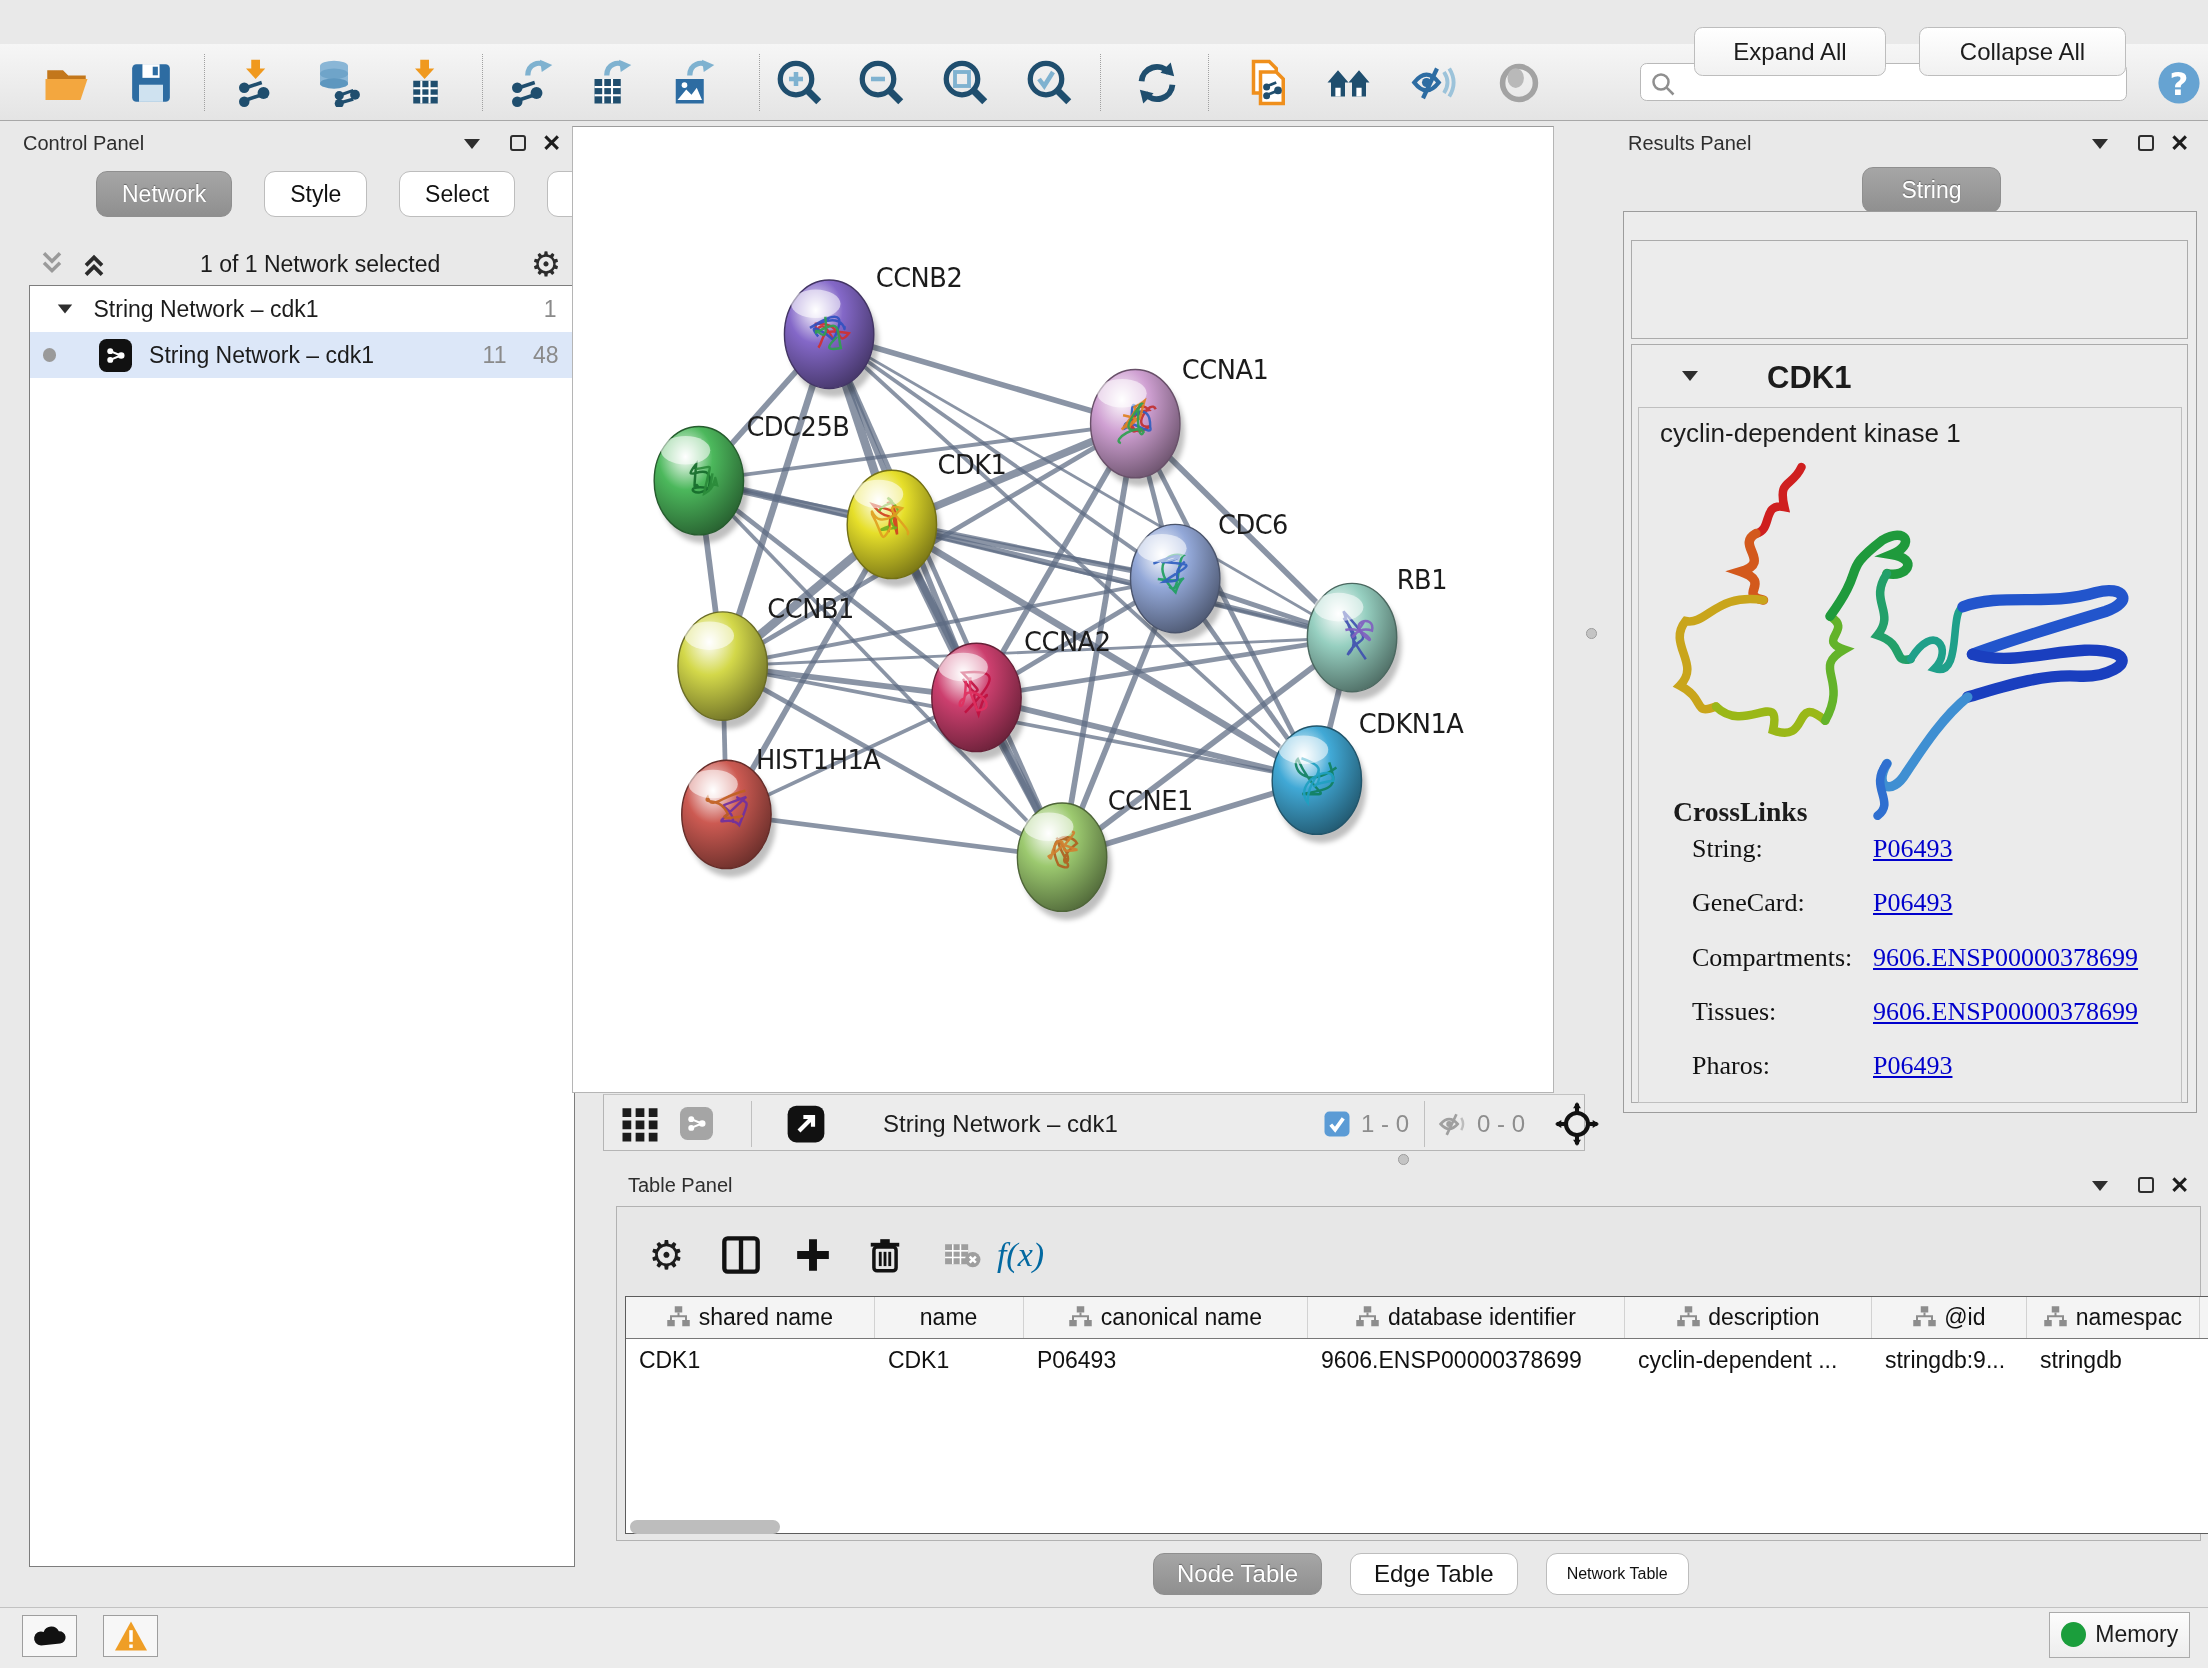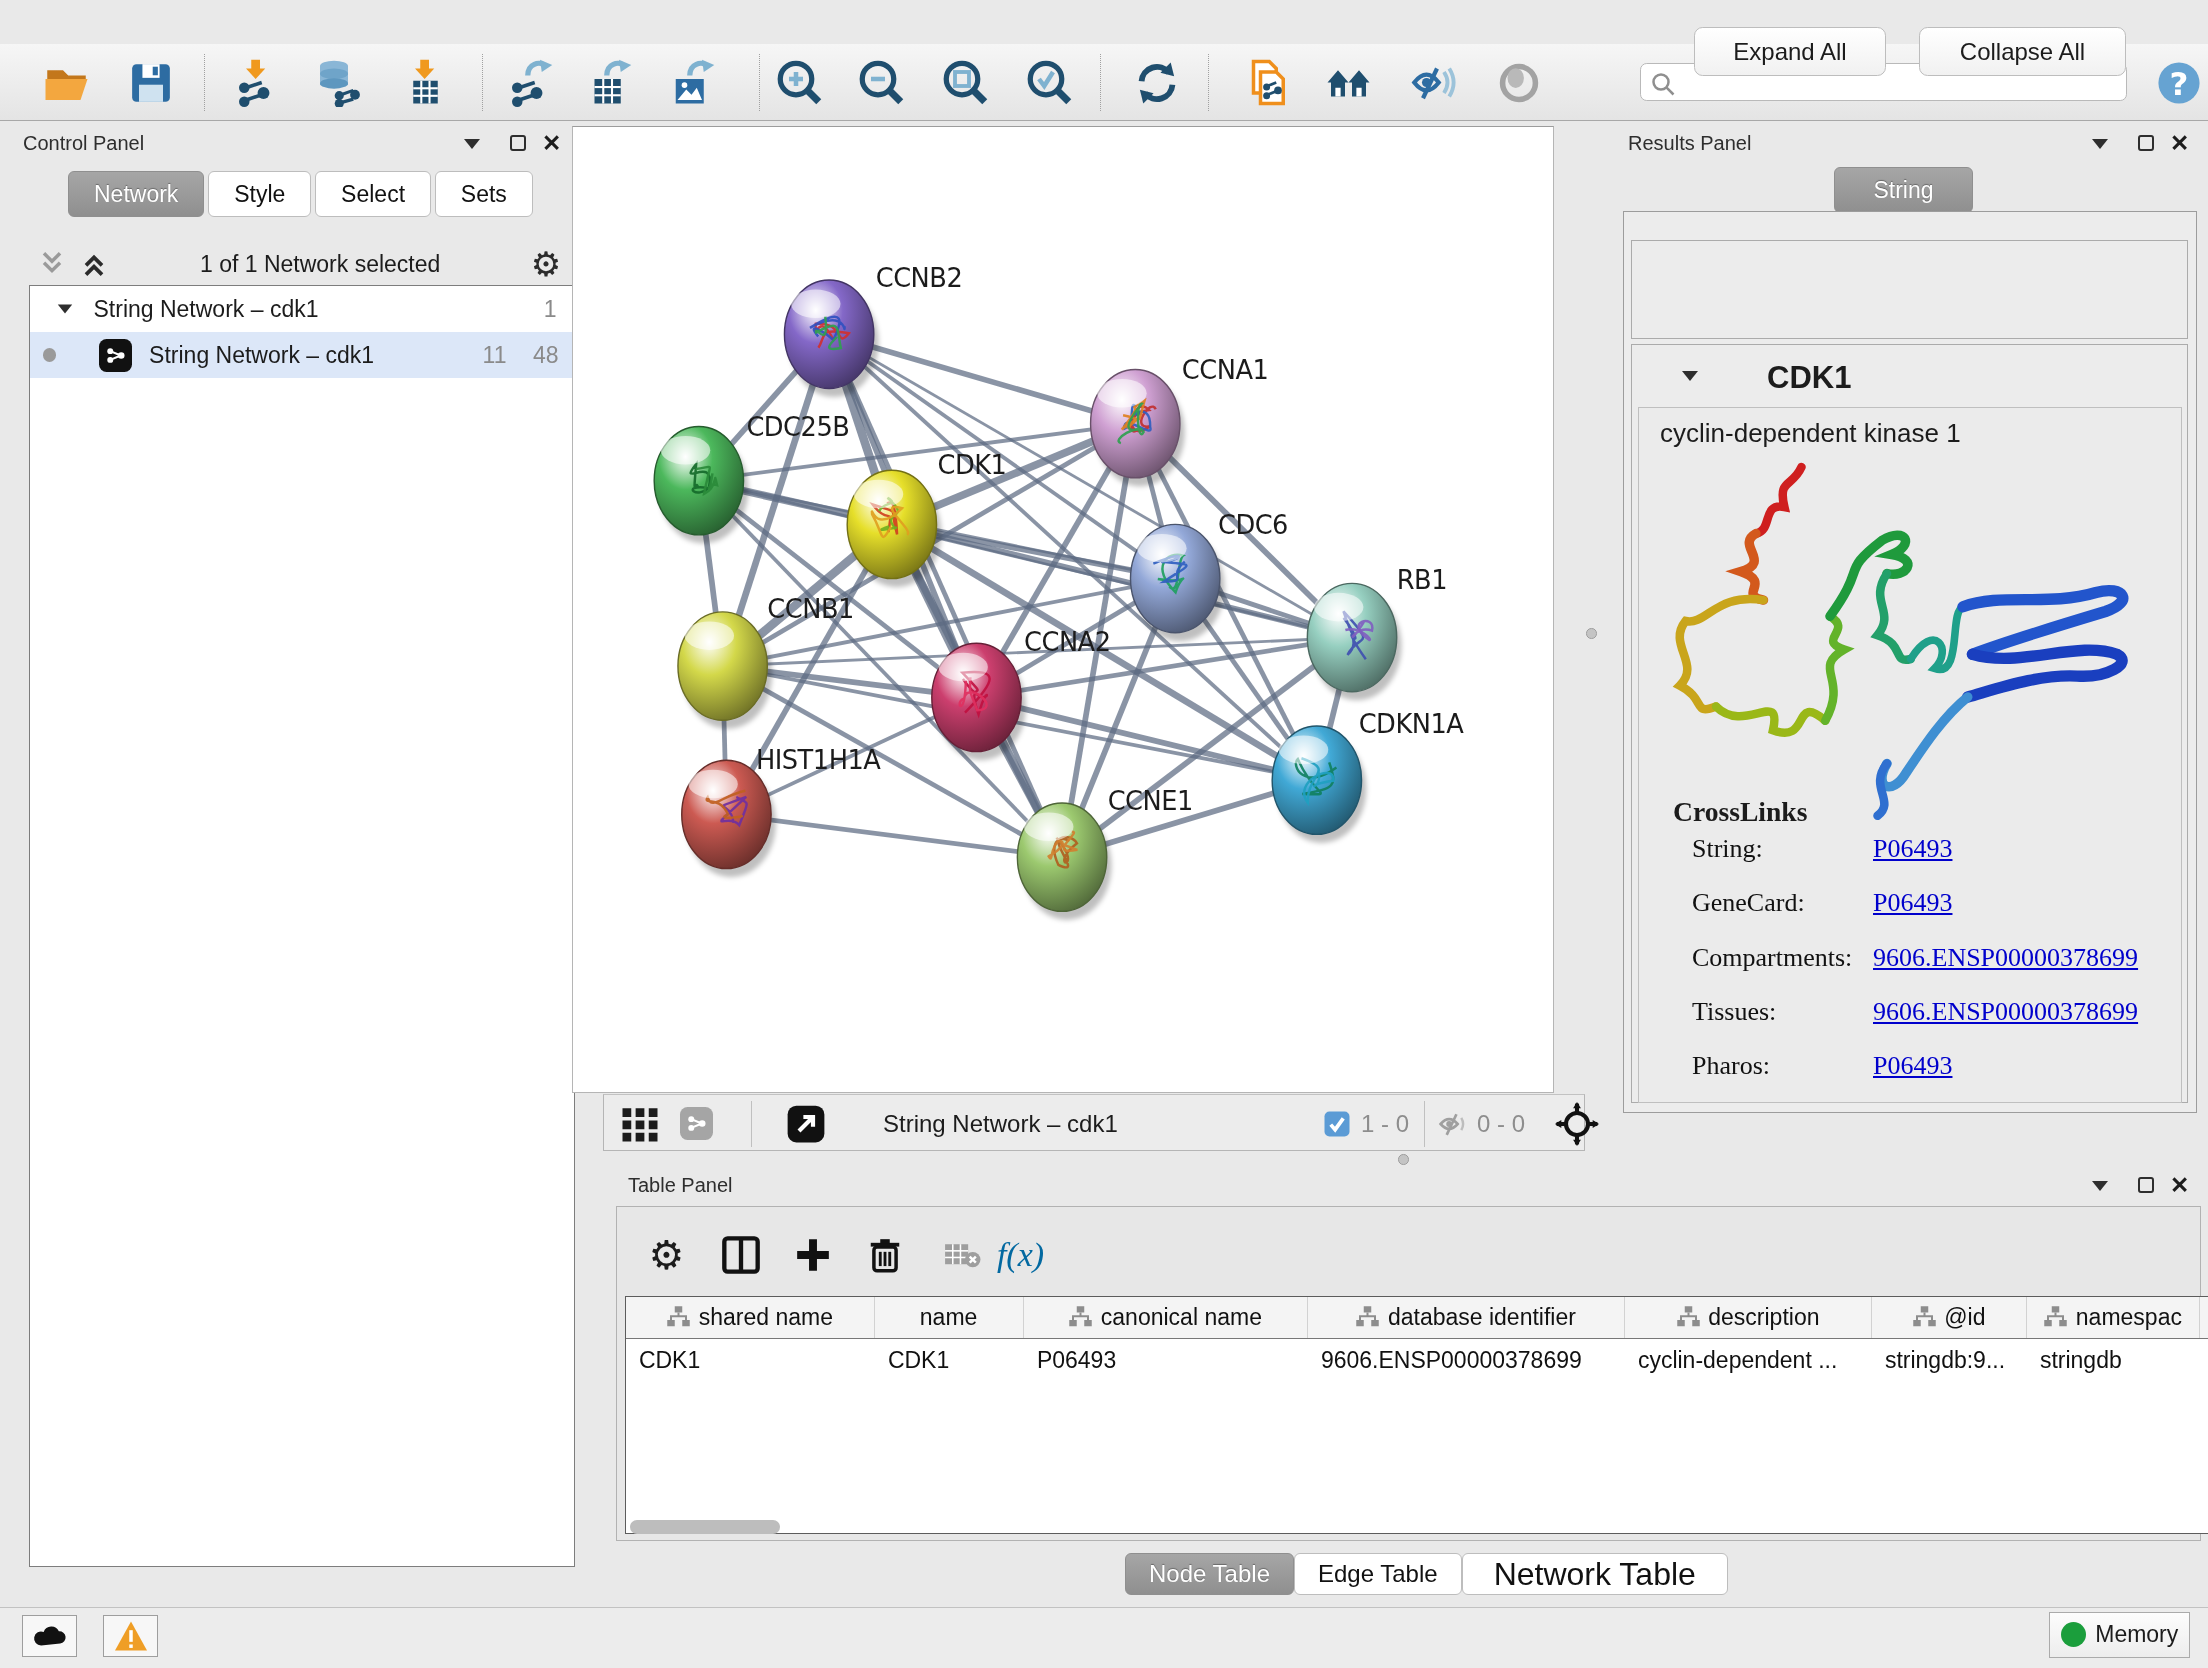--- a/index.html
+++ b/index.html
@@ -24,21 +24,21 @@
     font-size:21px;font-family:"Liberation Sans",sans-serif;background:transparent;}
   
   .panel-title{position:absolute;font-size:20px;color:#2e2e2e;}
   .caret-down{width:0;height:0;border-left:8.6px solid transparent;border-right:8.6px solid transparent;
     border-top:10.5px solid #2e2e2e;display:inline-block;}
   .float-box{width:16px;height:16px;border:2.4px solid #2e2e2e;border-radius:2.9px;display:inline-block;}
   .close-x{font-size:23px;font-weight:bold;color:#1c1c1c;line-height:16px;display:inline-block;}
   .panel-ctl{position:absolute;display:flex;align-items:center;gap:0;}
   
   .tab{height:46px;border:1px solid #bdbdbd;background:#ffffff;color:#111;
-    display:inline-flex;align-items:center;justify-content:center;font-size:23px;border-radius:6px;}
+    display:inline-flex;align-items:center;justify-content:center;font-size:23px;border-radius:11px;margin-left:28px;}
   .tab.sel{background:linear-gradient(#a6a6a6,#8f8f8f);color:#fff;border-color:#8f8f8f;
     text-shadow:0 -1px 1px rgba(0,0,0,.35);}
   
   .cp-status{position:absolute;left:28.5px;top:243px;width:546px;height:42px;display:flex;align-items:center;}
   .tree-box{position:absolute;left:28.5px;top:285px;width:546px;height:1282px;background:#ffffff;border:1.9px solid #7d7d7d;}
   .tree-row{position:relative;width:100%;height:46px;display:flex;align-items:center;font-size:23px;}
   .tree-row.sel{background:#dce7f8;}
   .tree-count{position:absolute;color:#8a8a8a;font-size:23px;}
   .share-chip{width:33px;height:33px;border-radius:7.6px;background:#111;display:flex;align-items:center;justify-content:center;}
   
@@ -765,21 +765,21 @@
             <div class="td" style="width: 173px;">stringdb</div>
           </div>
         </div>
     </div>
     <div class="hscroll"></div>
   </div>
 
   <div class="tp-tabs" id="tp-tabs">
       <div class="tab sel" style="padding: 0px 23px; height: 42px; font-size: 24px;">Node Table</div>
       <div class="tab" style="padding: 0px 23px; height: 42px; font-size: 24px;">Edge Table</div>
-      <div class="tab" style="padding: 0px 31px; height: 42px; font-size: 32px;">Network Table</div>
+      <div class="tab" style="padding: 0px 20px; height: 42px; font-size: 16px;">Network Table</div>
     </div>
 
   <div class="statusbar">
     <div class="sq-btn" style="left:22px">
       <svg width="38" height="28.5" viewBox="0 0 30 20">
         <path d="M8 18 a5.5 5.5 0 1 1 2-10.6 a6.5 6.5 0 0 1 12-0.5 a4.8 4.8 0 0 1 1 9.6 z" fill="#111"></path>
       </svg>
     </div>
     <div class="sq-btn" style="left:103px">
       <svg width="36" height="32" viewBox="0 0 24 22">

